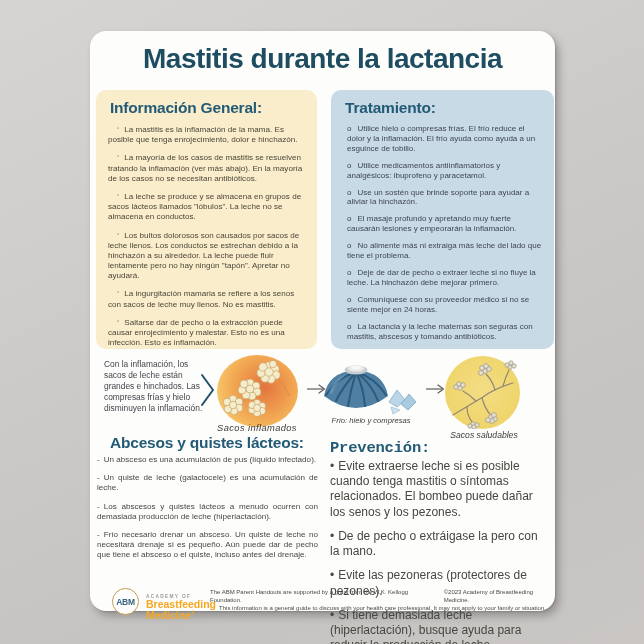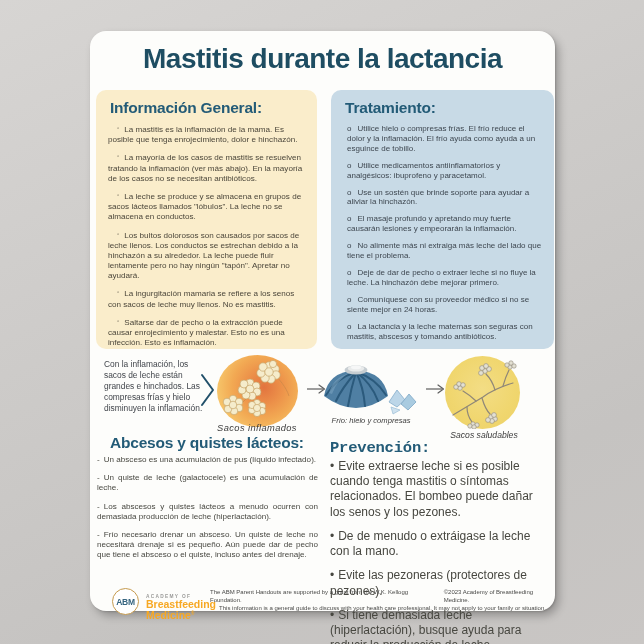--- a/index.html
+++ b/index.html
@@ -272,21 +272,21 @@
       <p class="item"><span class="blt-dash">-</span><span>Los abscesos y quistes lácteos a menudo ocurren con demasiada producción de leche (hiperlactación).</span></p>
 
       <p class="item"><span class="blt-dash">-</span><span>Frío necesario drenar un absceso. Un quiste de leche no necesitará drenaje si es pequeño. Aún puede dar de pecho que tiene el absceso o el quiste, incluso antes del drenaje.</span></p>
     </div>
 
   <div class="sec-head head-prevention">Prevención:</div>
   <div class="list-prevention">
 
       <p class="item"><span class="blt-dot">•</span><span>Evite extraerse leche si es posible cuando tenga mastitis o síntomas relacionados. El bombeo puede dañar los senos y los pezones.</span></p>
 
-      <p class="item"><span class="blt-dot">•</span><span>De de menudo o extráigase la leche con la mano.</span></p>
+      <p class="item"><span class="blt-dot">•</span><span>De de pecho o extráigase la pero con la mano.</span></p>
 
 
       <p class="item"><span class="blt-dot">•</span><span>Evite las pezoneras (protectores de pezones).</span></p>
 
       <p class="item"><span class="blt-dot">•</span><span>Si tiene demasiada leche (hiperlactación), busque ayuda para reducir la producción de leche.</span></p>
     </div>
 
   <div class="logo">
     <div class="logo-circle">ABM</div>
     <div class="logo-text">

